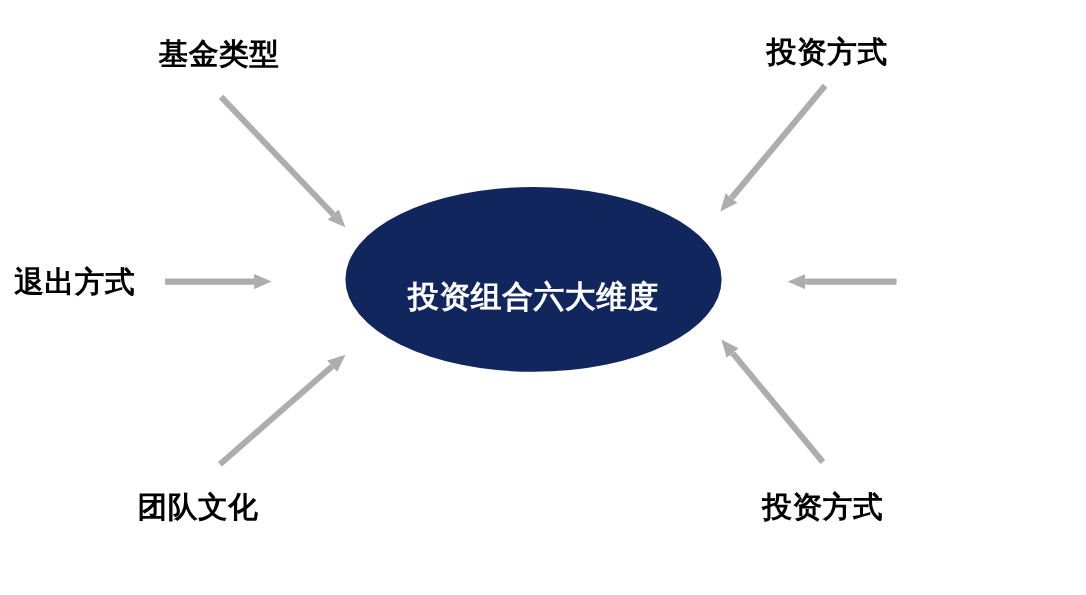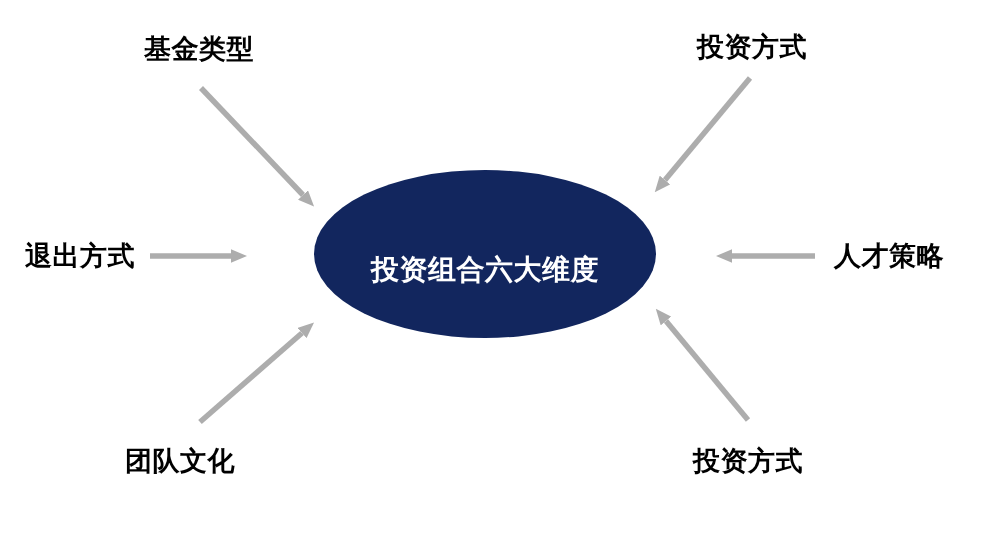--- a/index.html
+++ b/index.html
@@ -48,21 +48,21 @@
     transform: translate(-50%, -50%);
     font-size: 28px;
     font-weight: 700;
     color: var(--center_text);
     white-space: nowrap;
     letter-spacing: 0.5px;
     margin-top: 16px;
   }
   .pos-top-left     { left: 199px; top: 49px;  }
   .pos-top-right    { left: 752px; top: 47px;  }
-  .pos-left         { left: 80px;  top: 256px; }
+  .pos-left         { left: 68px;  top: 256px; }
   .pos-right        { left: 889px; top: 256px; }
   .pos-bottom-left  { left: 180px; top: 461px; }
   .pos-bottom-right { left: 748px; top: 461px; }
 </style>
 </head>
 <body>
 
 <div class="canvas">
 
   <svg class="diagram-svg" viewBox="0 0 987 541" xmlns="http://www.w3.org/2000/svg">
@@ -85,19 +85,18 @@
   </svg>
 
   <div class="center-label">投资组合六大维度</div>
 
   <div class="node-label pos-top-right">投资方式</div>
 
   <div class="node-label pos-top-left">基金类型</div>
 
   <div class="node-label pos-left">退出方式</div>
 
-  <div class="node-label pos-right">人才策略</div>
 
   <div class="node-label pos-bottom-left">团队文化</div>
 
   <div class="node-label pos-bottom-right">投资方式</div>
 
 </div>
 
 </body></html>

